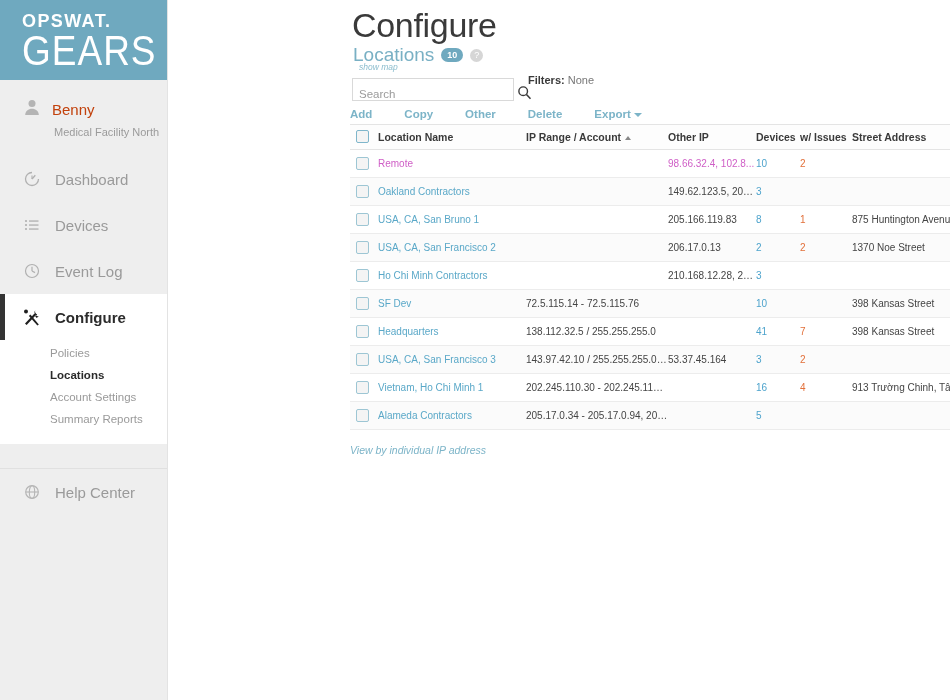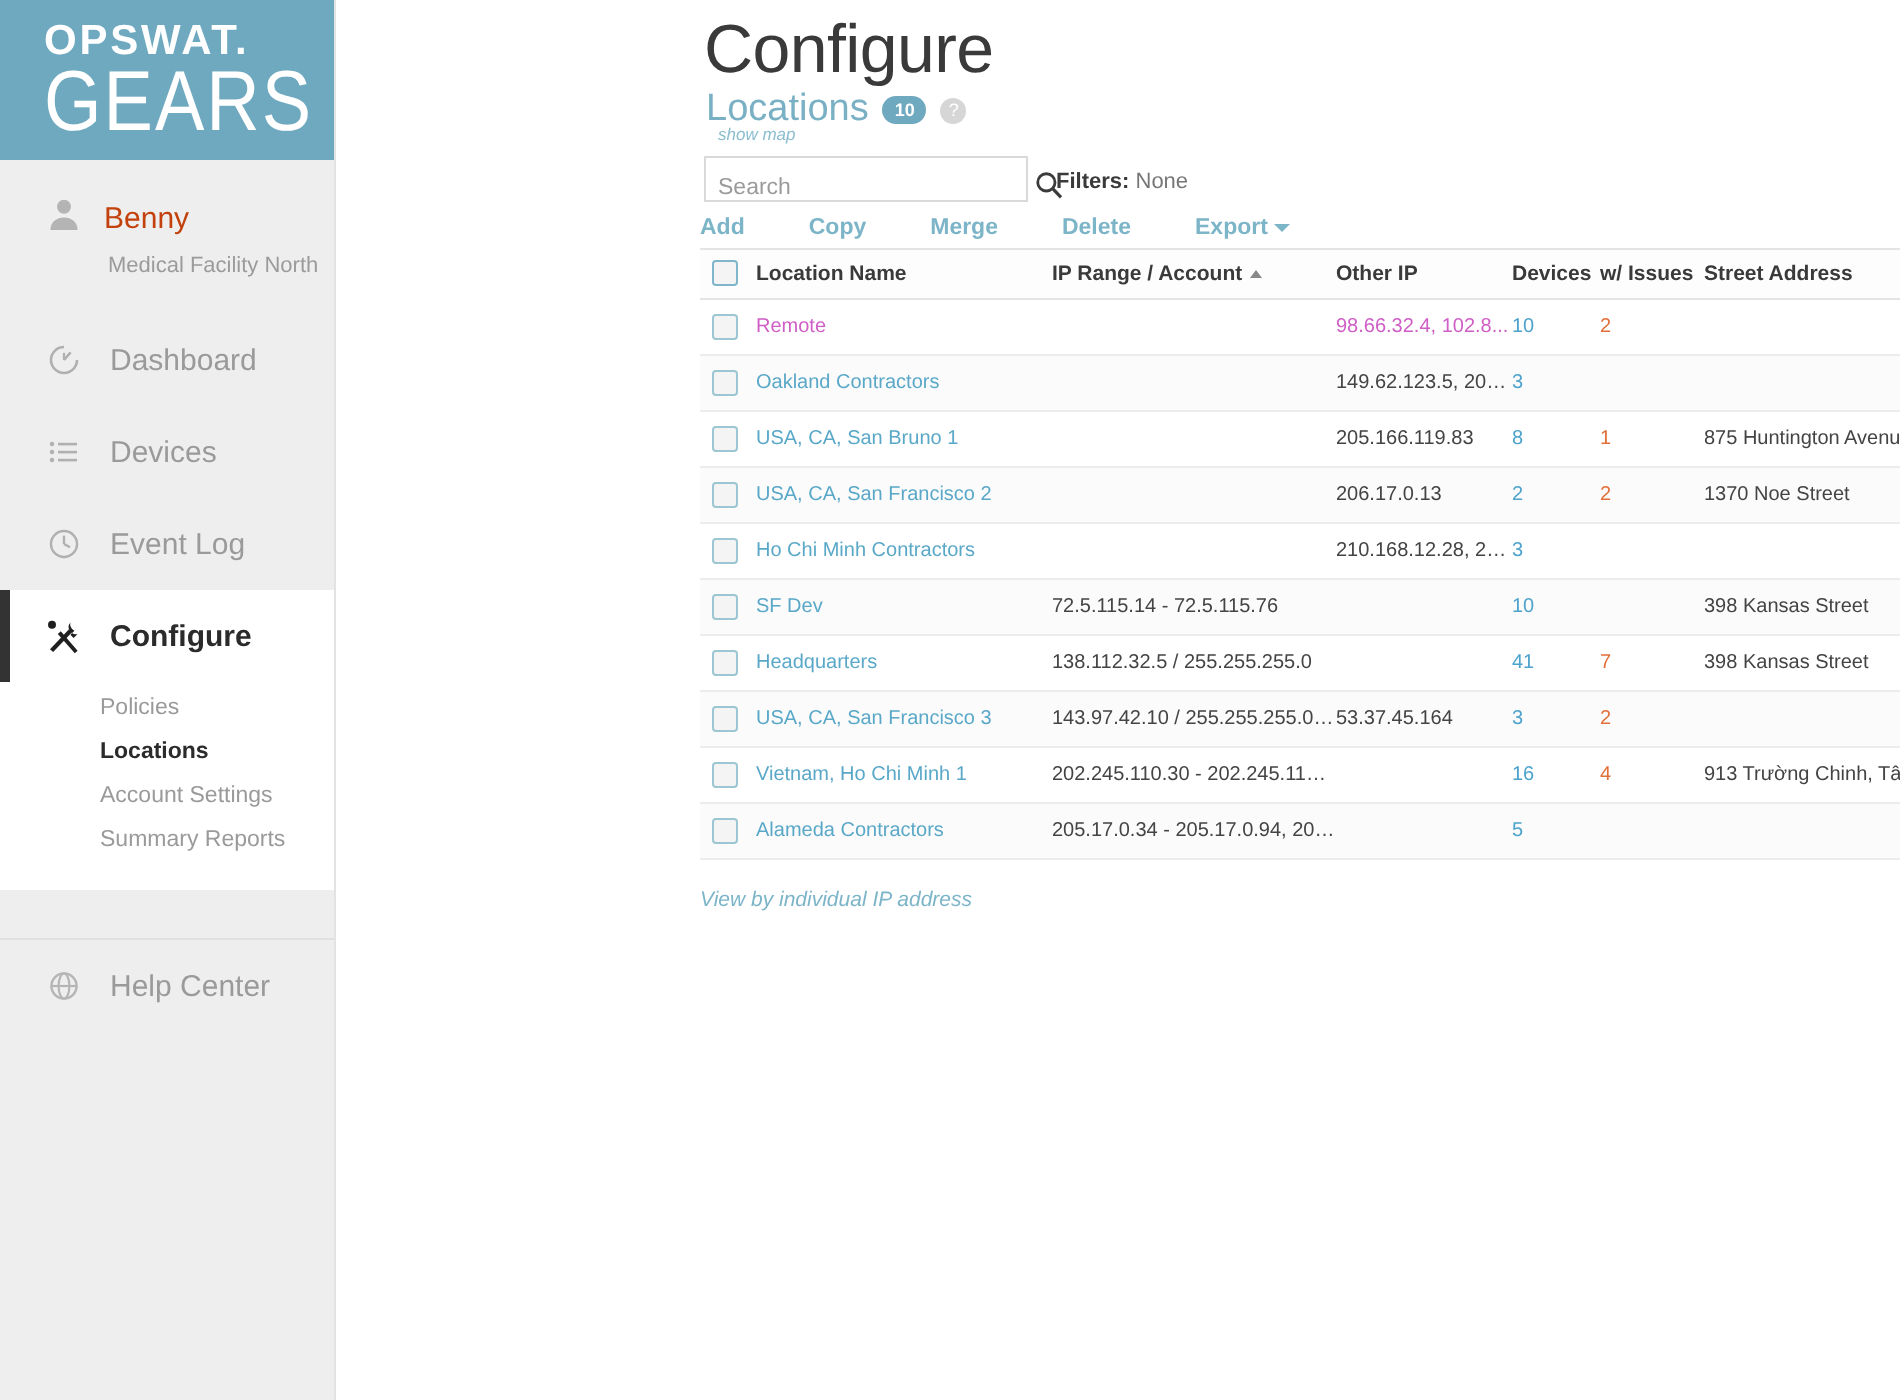--- a/index.html
+++ b/index.html
@@ -20,21 +20,21 @@
     flex: 0 0 168px;
     position: relative;
     border-right: 1px solid #e3e3e3;
   }
   #logo-block {
     height: 80px; background: #6fa9bf;
     padding: 13px 0 0 22px;
     color: #fff;
   }
   .logo-top {
-    font-size: 21px; letter-spacing: 1.4px; font-weight: bold;
+    font-size: 18px; letter-spacing: 1.4px; font-weight: bold;
     line-height: 16px;
   }
   .logo-bottom {
     font-size: 37px; letter-spacing: 1px; font-weight: normal;
     line-height: 41px; margin-top: -2px;
     font-family: "Liberation Sans Narrow", "Liberation Sans", sans-serif;
     transform: scaleY(1.15); transform-origin: left top;
   }
   #user-block { padding: 17px 0 16px 22px; }
   .user-row { display: flex; align-items: center; gap: 10px; }
@@ -102,21 +102,21 @@
     border: 1px solid #d9d9d9; background: #fff;
     display: flex; align-items: flex-end;
   }
   #search-input {
     border: none; outline: none; flex: 1;
     font-size: 11.5px; color: #555; padding: 0 4px 0 6px;
     font-family: "Liberation Sans", sans-serif; background: transparent;
   }
   #search-input::placeholder { color: #9b9b9b; }
   #filters-label {
-    position: absolute; left: 360px; top: 11px; font-size: 11px; color: #777;
+    position: absolute; left: 360px; top: 0; font-size: 11px; color: #777;
   }
   #filters-label b { color: #3a3a3a; }
   #action-links {
     position: absolute; left: 182px; top: 34px;
     display: flex; align-items: flex-end; gap: 0; font-weight: bold;
   }
   .action-link {
     font-size: 11.5px; color: #7cb4c8; cursor: pointer;
     padding: 0 16px 0 0; margin-right: 16px;
   }
@@ -294,21 +294,21 @@
         </span>
       </div>
       <div id="filters-label">
         <b>Filters:</b>
         <span>None</span>
       </div>
 
       <div id="action-links">
         <span class="action-link">Add</span>
         <span class="action-link">Copy</span>
-        <span class="action-link">Merge</span>
+        <span class="action-link">Other</span>
         <span class="action-link">Delete</span>
         <span class="action-link last"><span>Export</span><i class="caret"></i></span>
       </div>
 
     </div>
 
     <div id="table-wrap">
       <table>
         <thead>
           <tr>

